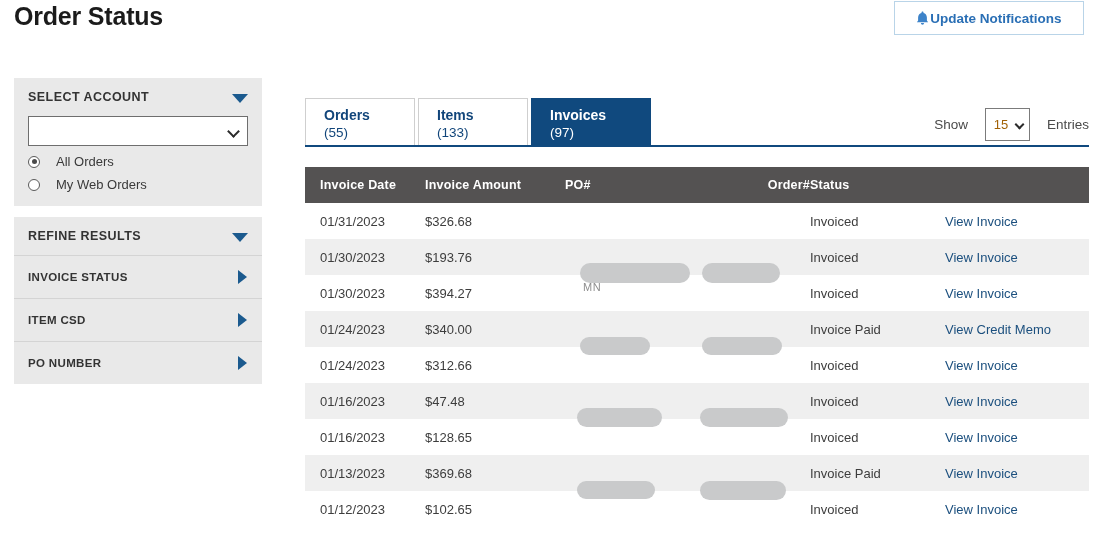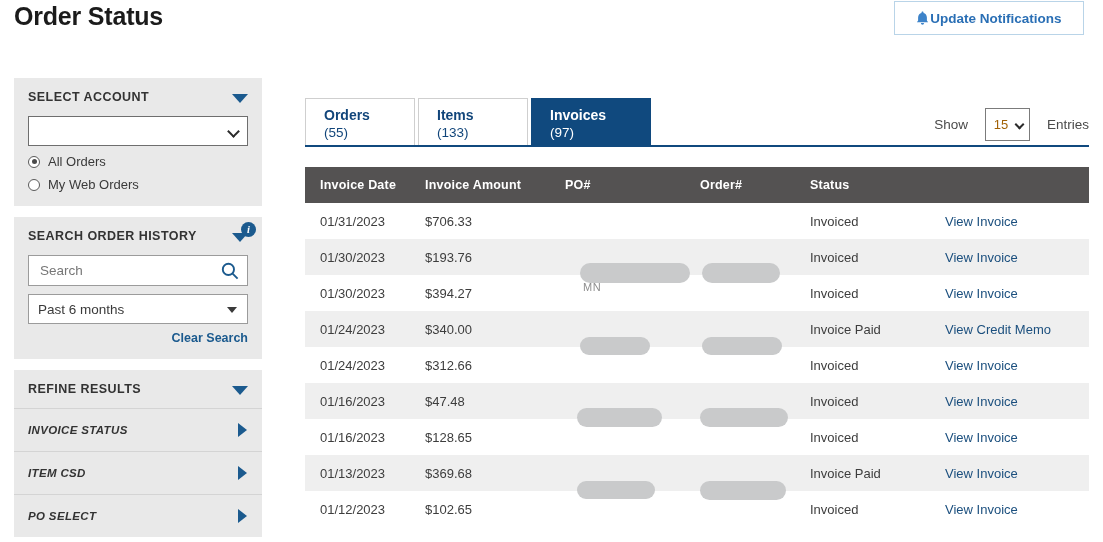--- a/index.html
+++ b/index.html
@@ -76,21 +76,21 @@
     font-size: 13px; color: #333; cursor: pointer;
   }
   .sel-caret {
     position: absolute; right: 9px; top: 10px;
     width: 9px; height: 9px;
     border-right: 2px solid #2b2b2b;
     border-bottom: 2px solid #2b2b2b;
     transform: rotate(45deg);
   }
   .radio-row {
-    display: flex; align-items: center; gap: 8px;
+    display: flex; align-items: center; gap: 16px;
     margin-top: 8px; cursor: pointer;
   }
   .radio {
     width: 12px; height: 12px; border-radius: 50%;
     border: 1px solid #5a5a5a; background: #fff;
     position: relative; flex: none;
   }
   .radio.on::after {
     content: ""; position: absolute;
     left: 2.5px; top: 2.5px; width: 5px; height: 5px;
@@ -126,21 +126,21 @@
   }
   .clear-link {
     display: block; text-align: right; margin-top: 7px;
     font-size: 12.5px; font-weight: bold; color: #1b5a8e;
     text-decoration: none; cursor: pointer;
   }
 
   .refine-row {
     position: relative; height: 43px;
     display: flex; align-items: center; padding: 12px 14px;
-    border-top: 1px solid #d4d4d4; cursor: pointer; font-style: italic;
+    border-top: 1px solid #d4d4d4; cursor: pointer;
   }
   .refine-row .ttl {
     font-size: 11.5px; font-weight: bold; color: #333333;
     letter-spacing: 0.35px;
   }
 
   
   .main { position: absolute; left: 305px; top: 78px; width: 784px; }
 
   .tabs { position: relative; height: 55px; }
@@ -187,21 +187,21 @@
     font-size: 12.5px; font-weight: bold; color: #ffffff;
     letter-spacing: 0.2px;
   }
   .trow { display: flex; align-items: center; height: 36px; background: #ffffff; }
   .trow.alt { background: #efefef; }
   .trow .td { font-size: 13px; color: #3d3d3d; }
 
   .c-date { width: 120px; padding-left: 15px; }
   .c-amt  { width: 140px; }
   .c-po   { width: 135px; position: relative; }
-  .c-ord  { width: 110px; position: relative; }
+  .c-ord  { width: 110px; position: relative; text-align: right; }
   .c-stat { width: 135px; }
   .c-link { flex: 1; text-align: left; }
   .c-link a {
     font-size: 13px; color: #1b4f7e;
     text-decoration: none; cursor: pointer;
   }
 
   
   .blob {
     position: absolute; background: #c9cacb;
@@ -245,59 +245,36 @@
           <span class="radio on"></span>
           <span class="lab">All Orders</span>
         </div>
         <div class="radio-row">
           <span class="radio"></span>
           <span class="lab">My Web Orders</span>
         </div>
       </div>
     </div>
 
-    <div class="panel">
-      <div class="panel-head">
-        <span class="ttl">SEARCH ORDER HISTORY</span>
-        <span class="chev-down"></span>
-        <span class="info-badge">i</span>
-      </div>
-      <div class="panel-body">
-        <div class="search-box">
-          <input type="text" placeholder="Search" style="">
-          <span class="mag">
-            <svg width="18" height="18" viewBox="0 0 18 18">
-              <circle cx="7.4" cy="7.4" r="5.6" fill="none" stroke="#1b5a8e" stroke-width="1.9"></circle>
-              <line x1="11.6" y1="11.6" x2="16.6" y2="16.6" stroke="#1b5a8e" stroke-width="1.9"></line>
-            </svg>
-          </span>
-        </div>
-        <div class="date-sel">
-          <span>Past 6 months</span>
-          <span class="date-caret"></span>
-        </div>
-        <a class="clear-link">Clear Search</a>
-      </div>
-    </div>
 
     <div class="panel">
       <div class="panel-head">
         <span class="ttl">REFINE RESULTS</span>
         <span class="chev-down"></span>
       </div>
       <div class="refine-row">
         <span class="ttl">INVOICE STATUS</span>
         <span class="chev-right"></span>
       </div>
       <div class="refine-row">
         <span class="ttl">ITEM CSD</span>
         <span class="chev-right"></span>
       </div>
       <div class="refine-row">
-        <span class="ttl">PO SELECT</span>
+        <span class="ttl">PO NUMBER</span>
         <span class="chev-right"></span>
       </div>
     </div>
   </div>
 
   <div class="main">
 
     <div class="tabs">
       <div class="tab" style="left:0">
         <div class="t-lab">Orders</div>
@@ -328,21 +305,21 @@
         <span class="th c-date">Invoice Date</span>
         <span class="th c-amt">Invoice Amount</span>
         <span class="th c-po">PO#</span>
         <span class="th c-ord">Order#</span>
         <span class="th c-stat">Status</span>
         <span class="th c-link"></span>
       </div>
       <div id="tbody">
           <div class="trow">
             <span class="td c-date">01/31/2023</span>
-            <span class="td c-amt">$706.33</span>
+            <span class="td c-amt">$326.68</span>
             <span class="td c-po"></span>
             <span class="td c-ord"></span>
             <span class="td c-stat">Invoiced</span>
             <span class="td c-link"><a>View Invoice</a></span>
           </div>
           <div class="trow alt">
             <span class="td c-date">01/30/2023</span>
             <span class="td c-amt">$193.76</span>
             <span class="td c-po">
               <span class="blob" style="left: 15px; top: 6px; width: 110px; height: 20px;"></span>

